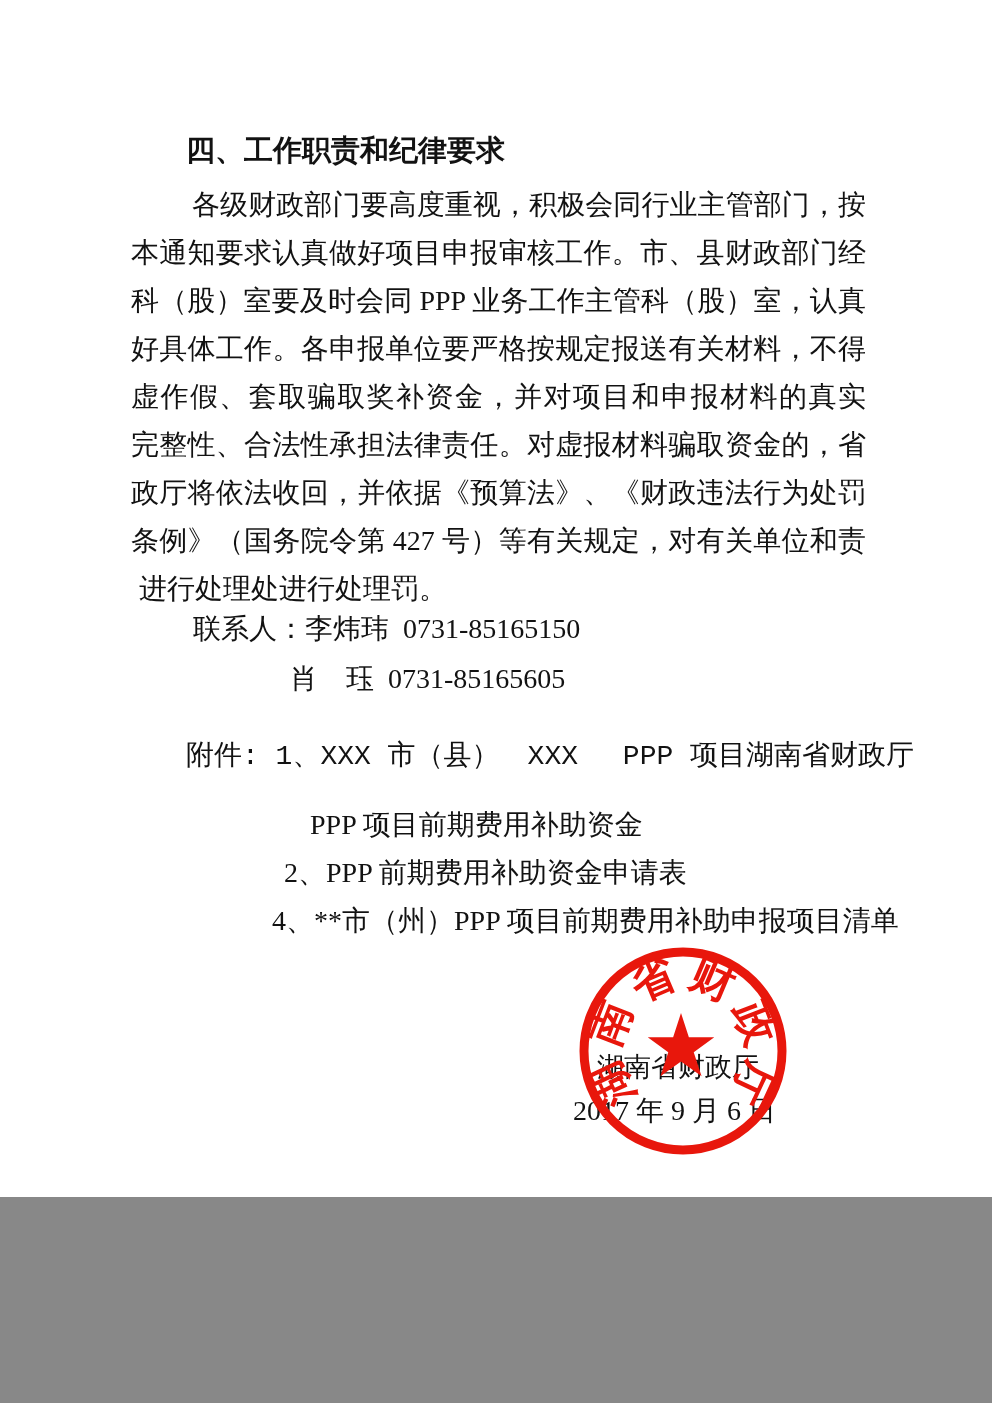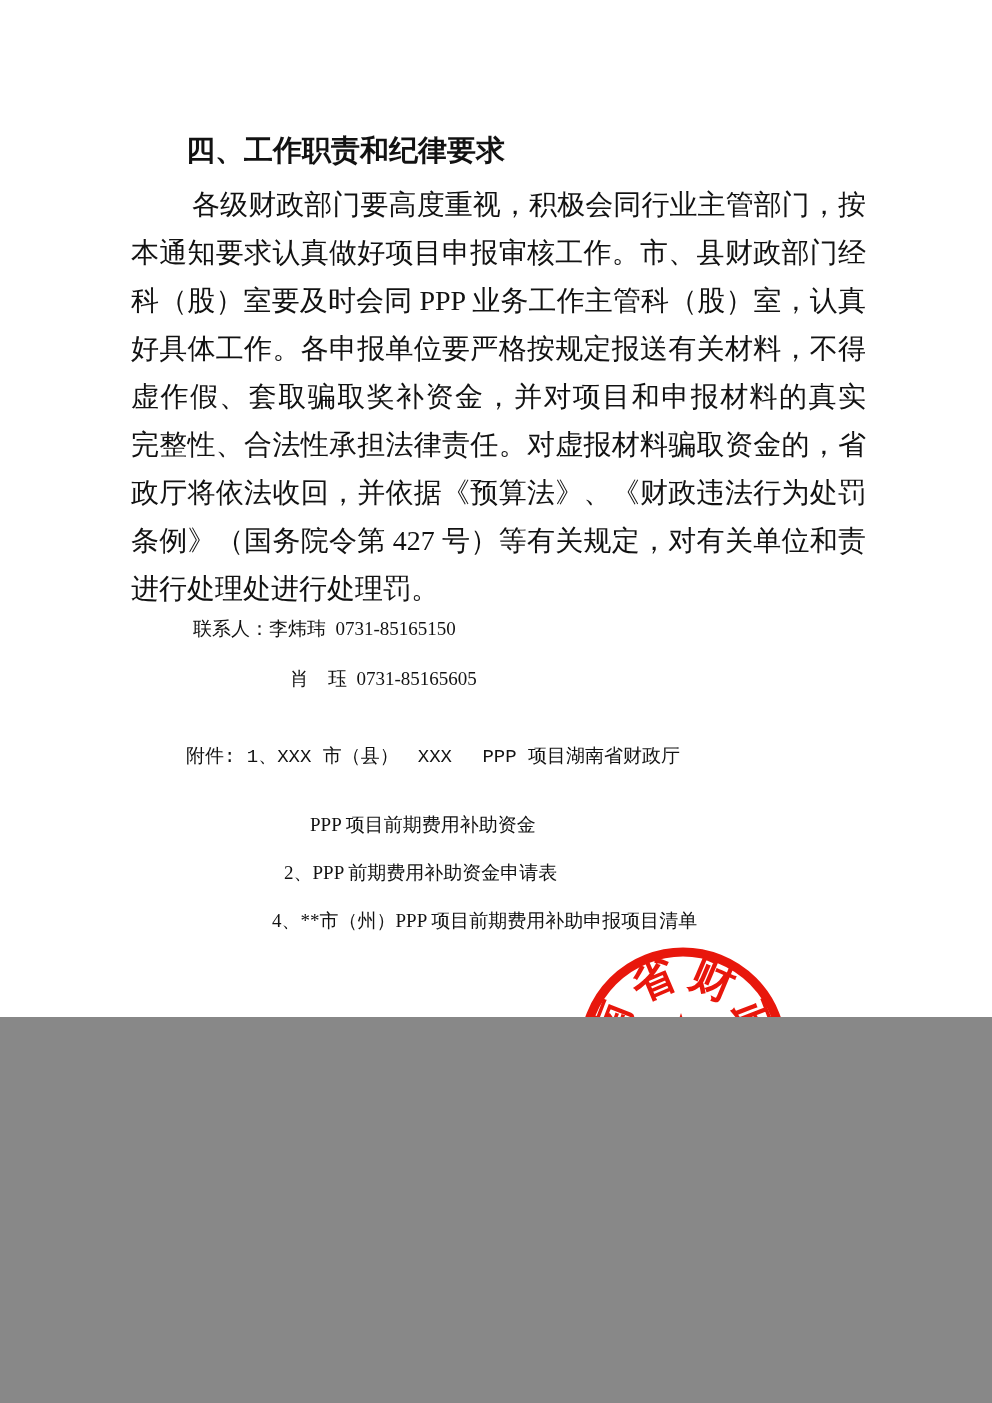--- a/index.html
+++ b/index.html
@@ -1,19 +1,19 @@
 <!DOCTYPE html>
 <html><head>
 <meta charset="utf-8">
 <style>
   html,body { margin:0; padding:0; background:#888; }
   .page {
     position: relative;
     width: 992px;
-    height: 1017px;
+    height: 1197px;
     margin: 0 auto;
     background: #ffffff;
     overflow: hidden;
     font-family: "Liberation Serif", "DejaVu Serif", serif;
     color: #121212;
   }
   .abs { position: absolute; }
   .heading {
     left: 186px; top: 131px;
     font-family: "Liberation Sans", "DejaVu Sans", sans-serif;
@@ -29,23 +29,23 @@
   }
   .para .line {
     height: 48px;
     line-height: 48px;
     text-align: justify;
     text-align-last: justify;
     text-justify: inter-character;
     overflow: hidden;
   }
   .para .line.first { padding-left: 61px; }
-  .para .line.last { text-align: center; text-align-last: left; }
+  .para .line.last { text-align: center; text-align-last: left; margin-left: 8px; }
   .textline {
-    font-size: 19px;
+    font-size: 28px;
     line-height: 34px;
     white-space: pre;
   }
   .contact1 { left: 193px; top: 612px; }
   .contact2 { left: 290px; top: 662px; }
   .att1 { left: 186px; top: 740px; font-family: Liberation Mono, monospace; }
   .att2 { left: 310px; top: 808px; }
   .att3 { left: 272px; top: 856px; margin-left: 12px; }
   .att4 { left: 272px; top: 904px; }
   .sig-org  { left: 597px; top: 1050px; font-size: 27px; z-index: 1; }

